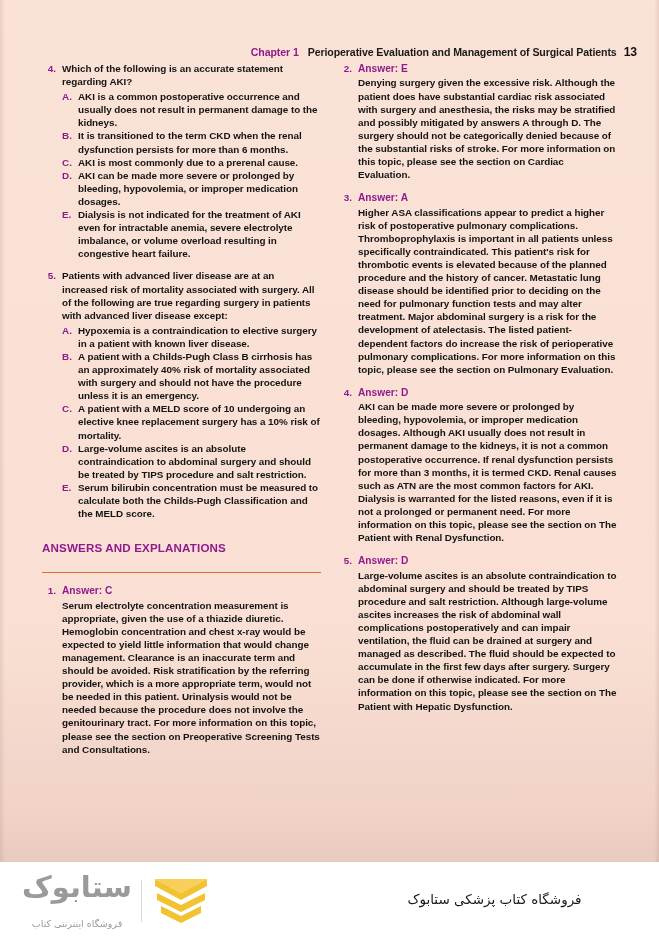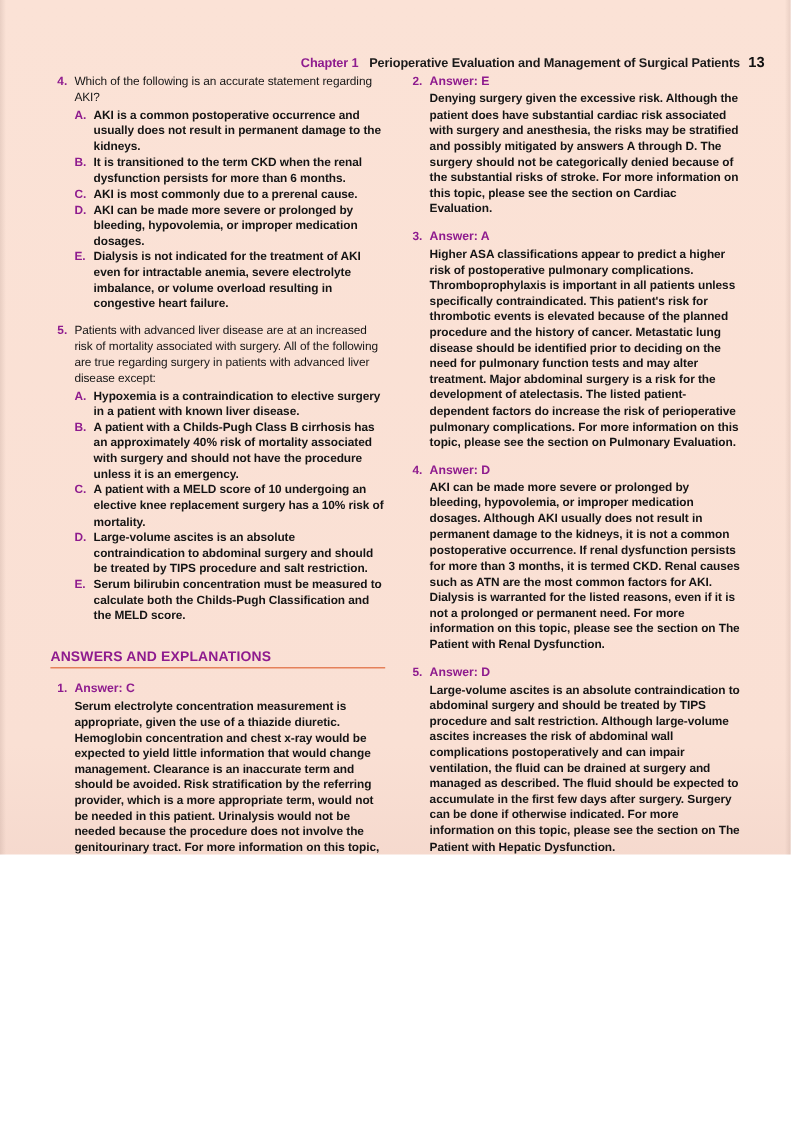--- a/index.html
+++ b/index.html
@@ -4,21 +4,21 @@
 <style>
   * { margin:0; padding:0; box-sizing:border-box; }
   html,body { width:659px; height:940px; }
   body {
     background:#ffffff;
     font-family:"Liberation Sans", sans-serif;
     -webkit-font-smoothing:antialiased;
   }
   #page {
     position:relative;
-    width:659px; height:712px;
+    width:659px; height:940px;
     overflow:hidden;
   }
   .page-bg {
     position:absolute; left:0; top:0;
     width:659px; height:862px;
     background:linear-gradient(180deg,#fbe2d6 0%, #fae0d4 72%, #f1d3c8 93%, #e8cabf 100%);
   }
   .page-edge-shadow{
     position:absolute; left:0; top:0; width:5px; height:862px;
     background:linear-gradient(90deg, rgba(150,120,110,.18), rgba(150,120,110,0));
@@ -45,42 +45,42 @@
   .col.left  { left:42px; }
   .col.right { left:338px; }
 
   
   .qitem { display:flex; margin-bottom:2px; }
   .qnum {
     width:20px; flex:0 0 20px; text-align:right; padding-right:6px;
     color:#8e1b8e; font-weight:bold; font-size:9.9px; line-height:13.1px;
   }
   .qtext {
-    flex:1 1 auto; color:#141414; font-weight:normal; font-size:9.9px;
+    flex:1 1 auto; color:#141414; font-weight:bold; font-size:9.9px;
     line-height:13.1px; letter-spacing:-0.05px;
   }
   .qspace { height:9px; }
 
   
   .optlist { margin-left:20px; }
   .opt { display:flex; }
   .optltr {
     width:16px; flex:0 0 16px; color:#8e1b8e; font-weight:bold;
     font-size:9.9px; line-height:13.1px;
   }
   .opttxt {
     flex:1 1 auto; color:#141414; font-weight:bold; font-size:9.9px;
     line-height:13.1px; letter-spacing:-0.05px;
   }
 
   
   .sect-head {
     margin-top:21px; margin-bottom:11px;
     color:#8e1b8e; font-weight:bold; font-size:11.6px;
-    letter-spacing:0.15px; padding-bottom:2px;
+    letter-spacing:0.15px; padding-bottom:18px;
     border-bottom:1.6px solid #e06a3c; display:block;
     width:100%;
   }
 
   
   .ans { margin-bottom:10px; }
   .ans-head { display:flex; margin-bottom:1px; }
   .ans-num {
     width:20px; flex:0 0 20px; text-align:right; padding-right:6px;
     color:#8e1b8e; font-weight:bold; font-size:9.9px; line-height:13.4px;

